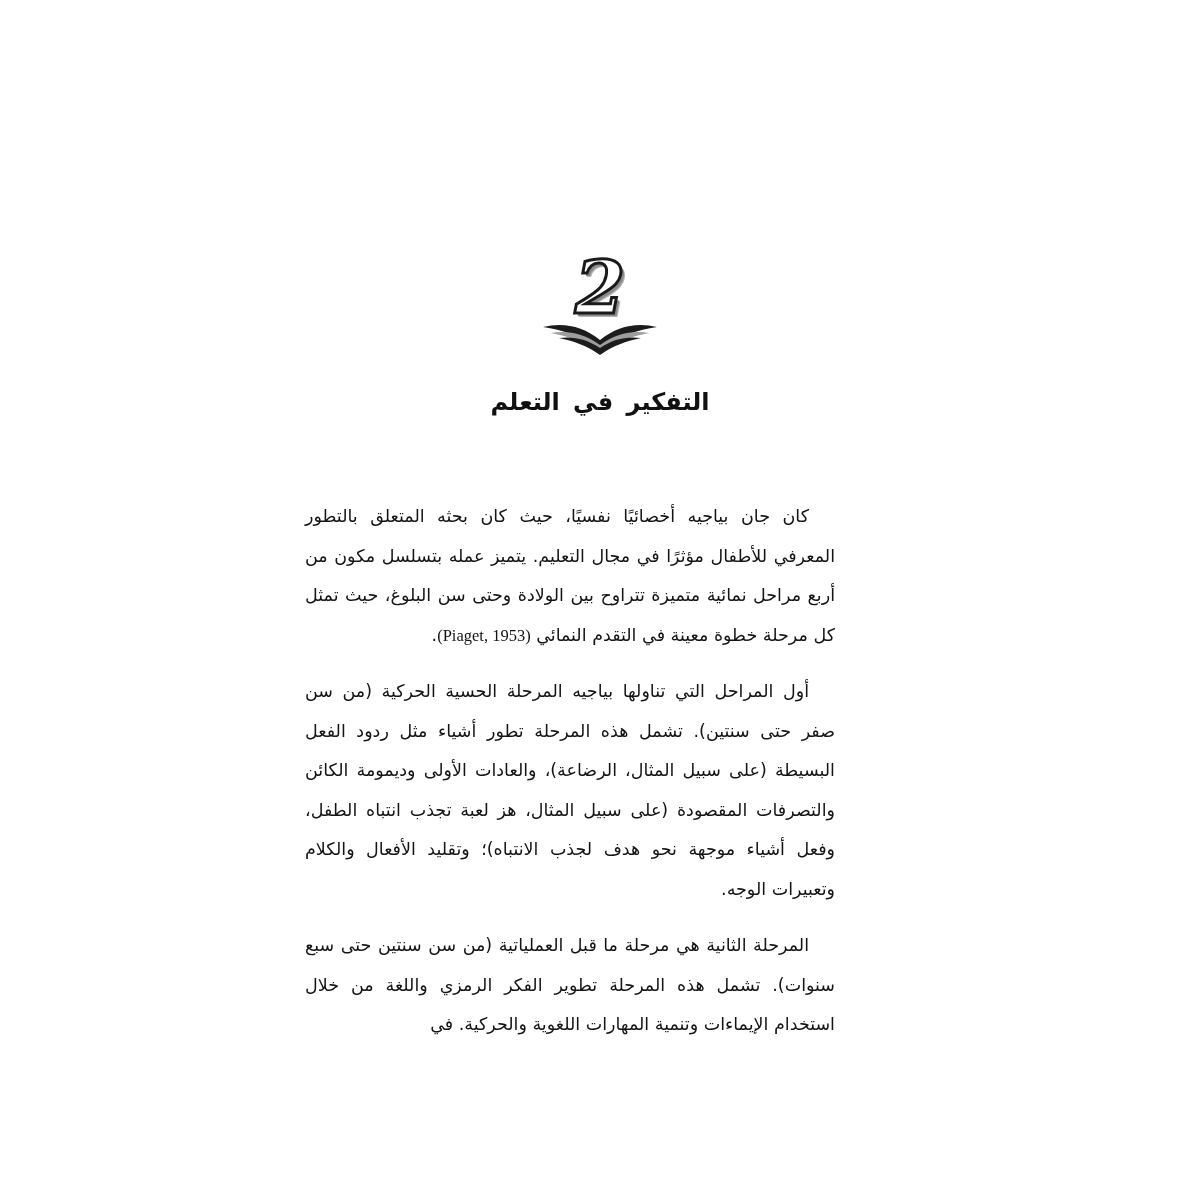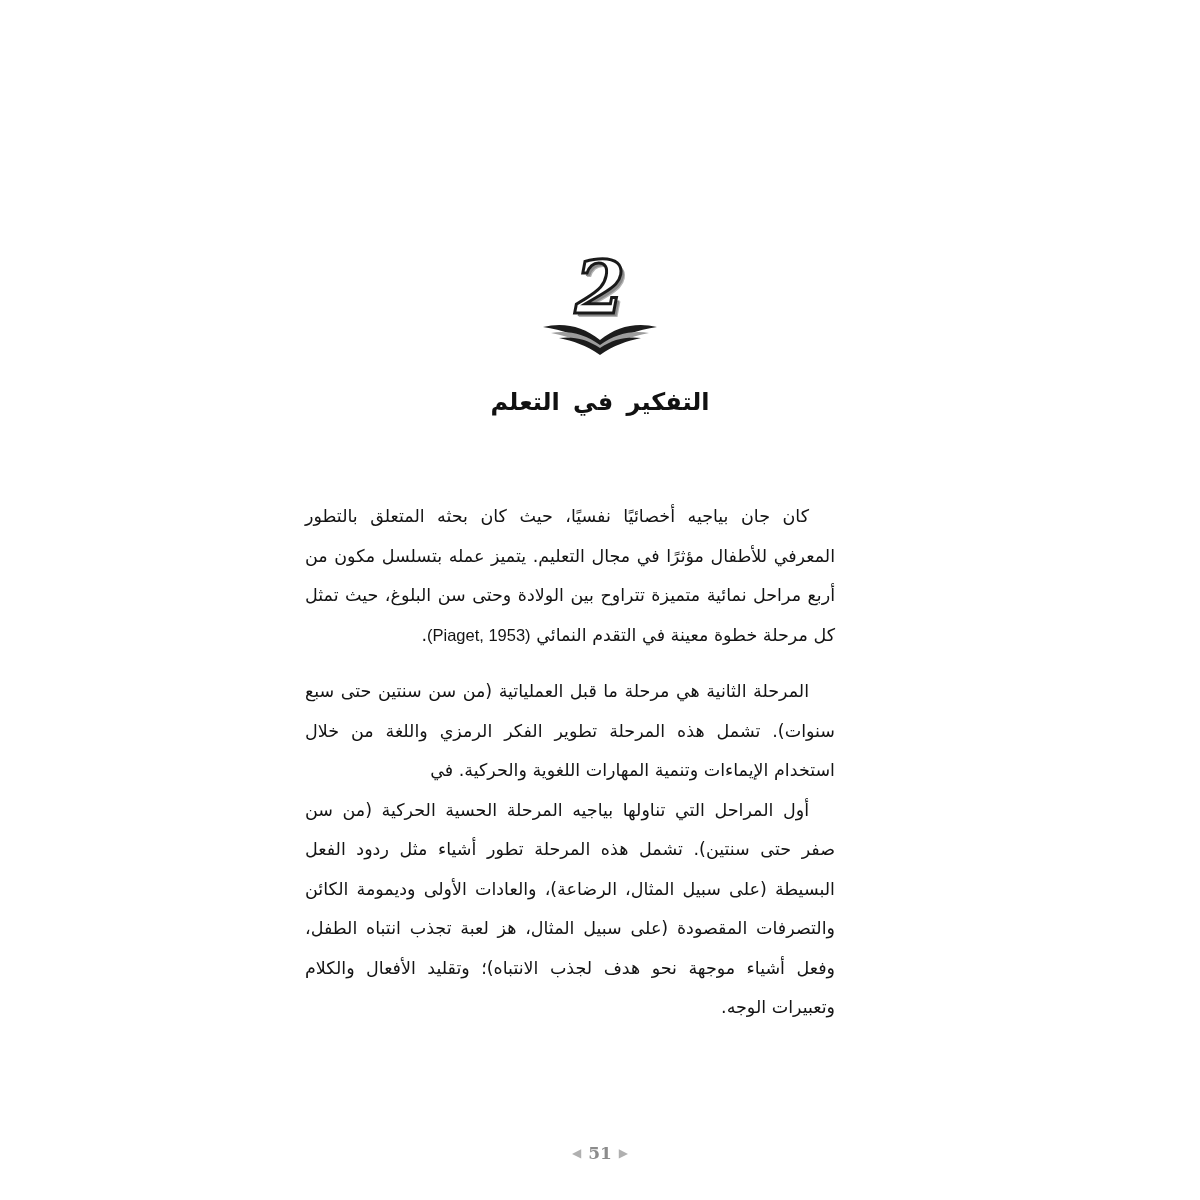--- a/index.html
+++ b/index.html
@@ -100,21 +100,21 @@
     text-align: justify;
   }
 
   .para.last {
     margin-bottom: 0;
   }
 
   .citation {
     direction: ltr;
     unicode-bidi: isolate;
-    font-family: Liberation Sans, sans-serif;
+    font-family: Liberation Serif, serif;
     font-size: 16.5px;
   }
 
   
   .footer {
     position: absolute;
     top: 1140px;
     left: 0;
     width: 1200px;
     text-align: center;
@@ -158,23 +158,20 @@
       </span>
     </div>
   </div>
 
   <h1 class="chapter-title">التفكير في التعلم</h1>
 
   <div class="body-text">
 
     <p class="para"><span>كان جان بياجيه أخصائيًا نفسيًا، حيث كان بحثه المتعلق بالتطور المعرفي للأطفال مؤثرًا في مجال التعليم. يتميز عمله بتسلسل مكون من أربع مراحل نمائية متميزة تتراوح بين الولادة وحتى سن البلوغ، حيث تمثل كل مرحلة خطوة معينة في التقدم النمائي </span><span class="citation">(Piaget, 1953)</span><span>.</span></p>
 
+    <p class="para">أول المراحل التي تناولها بياجيه المرحلة الحسية الحركية (من سن صفر حتى سنتين). تشمل هذه المرحلة تطور أشياء مثل ردود الفعل البسيطة (على سبيل المثال، الرضاعة)، والعادات الأولى وديمومة الكائن والتصرفات المقصودة (على سبيل المثال، هز لعبة تجذب انتباه الطفل، وفعل أشياء موجهة نحو هدف لجذب الانتباه)؛ وتقليد الأفعال والكلام وتعبيرات الوجه.</p>
+
     <p class="para last">المرحلة الثانية هي مرحلة ما قبل العملياتية (من سن سنتين حتى سبع سنوات). تشمل هذه المرحلة تطوير الفكر الرمزي واللغة من خلال استخدام الإيماءات وتنمية المهارات اللغوية والحركية. في</p>
-
-    <p class="para">أول المراحل التي تناولها بياجيه المرحلة الحسية الحركية (من سن صفر حتى سنتين). تشمل هذه المرحلة تطور أشياء مثل ردود الفعل البسيطة (على سبيل المثال، الرضاعة)، والعادات الأولى وديمومة الكائن والتصرفات المقصودة (على سبيل المثال، هز لعبة تجذب انتباه الطفل، وفعل أشياء موجهة نحو هدف لجذب الانتباه)؛ وتقليد الأفعال والكلام وتعبيرات الوجه.</p>
 
   </div>
 
-  <div class="footer">
-    <span class="ornament">◀</span><span class="page-number">51</span><span class="ornament">▶</span>
-  </div>
 
 </div>
 
 </body></html>

